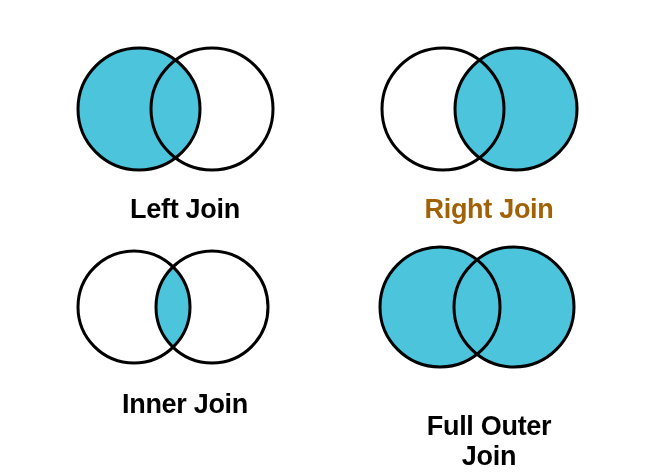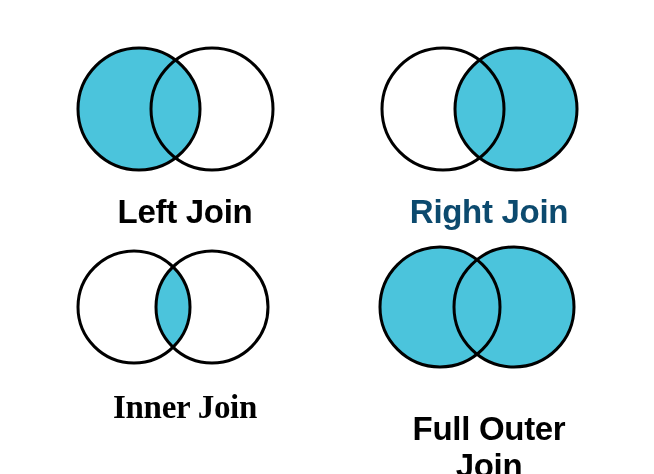--- a/index.html
+++ b/index.html
@@ -26,37 +26,37 @@
     display: flex;
     flex-direction: column;
     align-items: center;
   }
   .panel-venn {
     display: block;
   }
   .panel-label {
     font-family: "Liberation Sans", sans-serif;
     font-weight: bold;
-    font-size: 33px;
+    font-size: 27px;
     line-height: 1.12;
     color: #000000;
     text-align: center;
     letter-spacing: -0.3px;
     white-space: pre-line;
   }
 
   
   #panel-left-join      { left: 60px;  top: 40px;  width: 250px; }
   #panel-right-join     { left: 364px; top: 40px;  width: 250px; }
   #panel-inner-join     { left: 60px;  top: 243px; width: 250px; }
   #panel-full-outer-join{ left: 364px; top: 243px; width: 250px; }
 
   #panel-left-join  .panel-label,
   #panel-right-join .panel-label { margin-top: 14px; }
-  #panel-inner-join .panel-label { margin-top: 16px; font-family: Liberation Serif, serif; }
+  #panel-inner-join .panel-label { margin-top: 16px; }
   #panel-full-outer-join .panel-label { margin-top: 36px; }
 </style>
 </head>
 <body>
 
 <div id="board" style="background: rgb(255, 255, 255); width: 654px; height: 474px;">
 
   <div class="panel" id="panel-left-join">
     <svg class="panel-venn" width="250" height="140" viewBox="0 0 250 140">
       <defs>
@@ -78,21 +78,21 @@
   <div class="panel" id="panel-right-join">
     <svg class="panel-venn" width="250" height="140" viewBox="0 0 250 140">
 
       <circle cx="152" cy="69" r="61" fill="#4BC4DC" stroke="none"></circle>
 
       <circle cx="79" cy="69" r="61" fill="none" stroke="none"></circle>
 
       <circle cx="79" cy="69" r="61" fill="none" stroke="#000000" stroke-width="3"></circle>
       <circle cx="152" cy="69" r="61" fill="none" stroke="#000000" stroke-width="3"></circle>
     </svg>
-    <div class="panel-label" style="color: #0c4a6e;">Right Join</div>
+    <div class="panel-label" style="color: #a16207;">Right Join</div>
   </div>
 
   <div class="panel" id="panel-inner-join">
     <svg class="panel-venn" width="250" height="130" viewBox="0 0 250 130">
       <defs>
         <clipPath id="clip-ij-left">
           <circle cx="74" cy="64" r="56"></circle>
         </clipPath>
       </defs>
 

